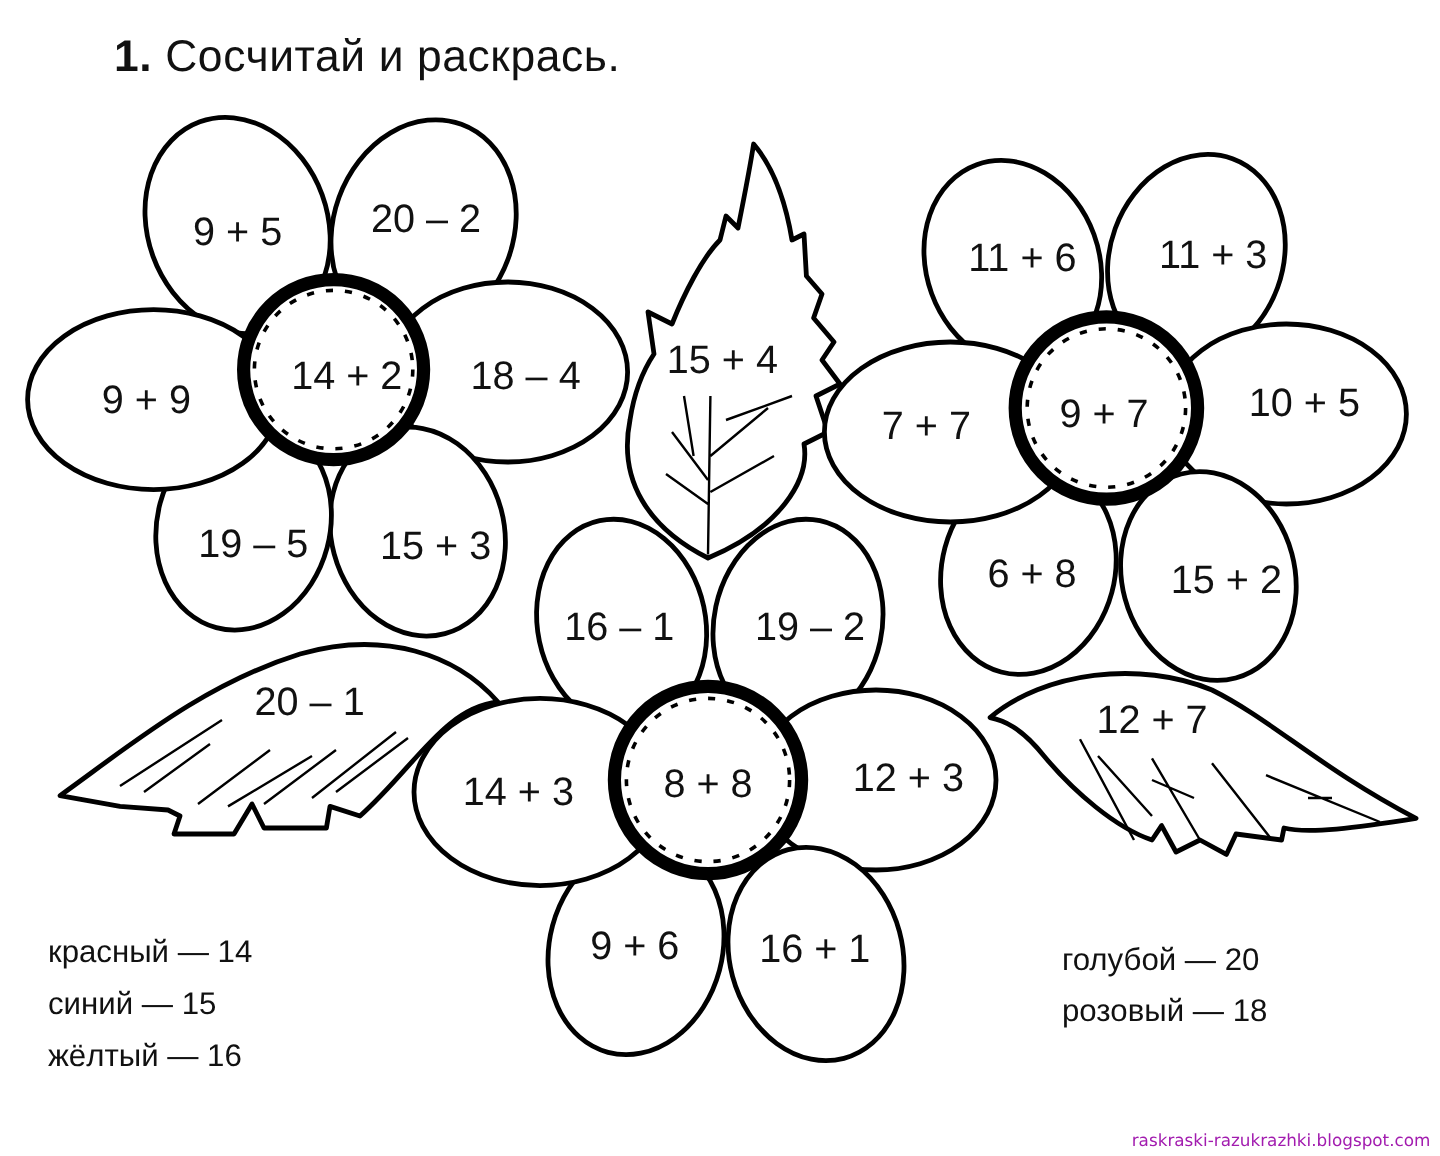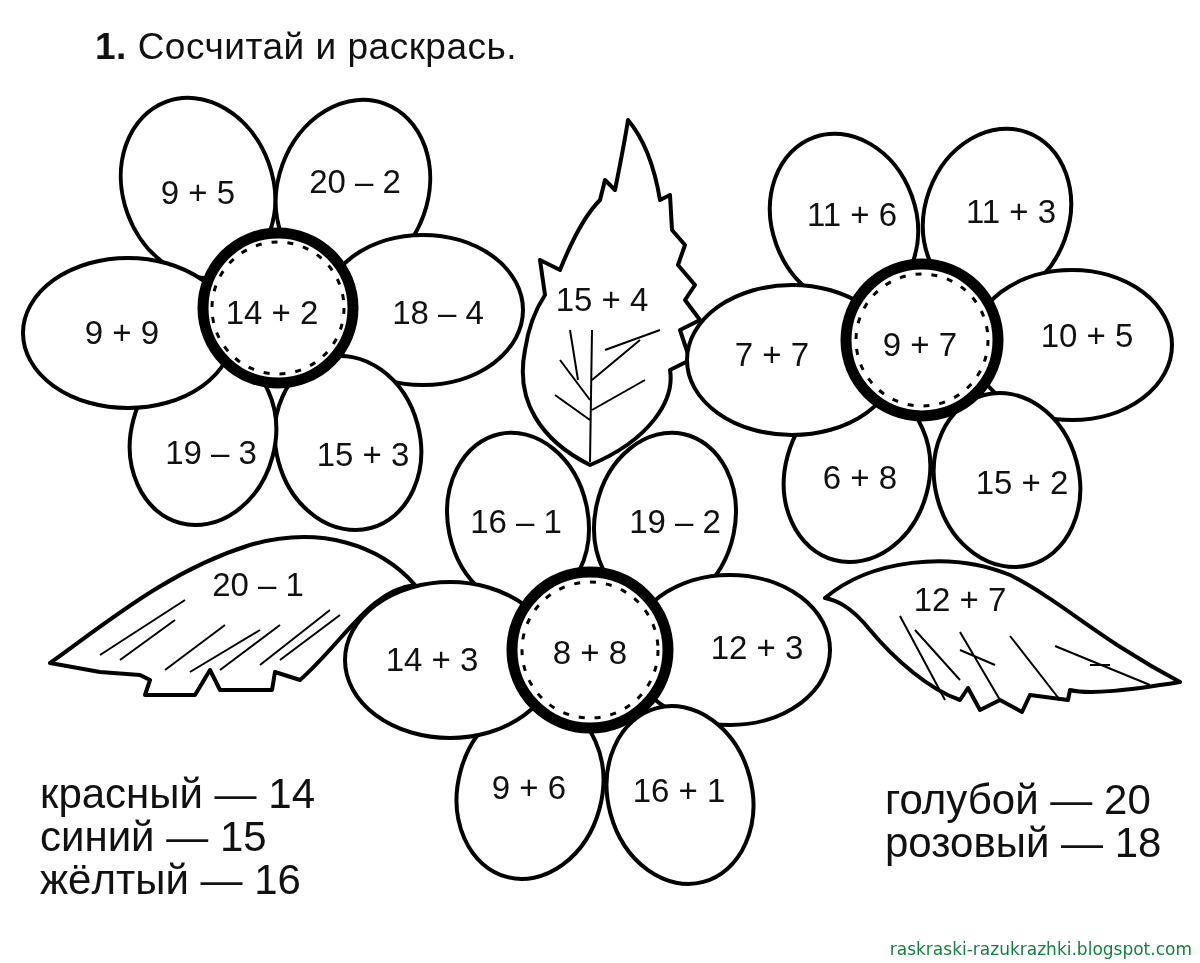--- a/index.html
+++ b/index.html
@@ -6,23 +6,23 @@
     body { width: 1200px; height: 963px; position: relative; overflow: hidden; font-family: "Liberation Sans", sans-serif; color: #111; }
     .title { position: absolute; left: 95px; top: 26px; font-size: 37px; letter-spacing: 0.5px; text-align: center; }
     .title .num { font-weight: bold; }
     svg.art { position: absolute; left: 0; top: 0; }
     .petal { fill: #fff; stroke: #000; stroke-width: 4; }
     .center { fill: #fff; stroke: #000; stroke-width: 11; }
     .center-in { fill: none; stroke: #000; stroke-width: 3; stroke-dasharray: 6 10; }
     .leaf { fill: #fff; stroke: #000; stroke-width: 4; stroke-linejoin: round; }
     .vein { fill: none; stroke: #000; stroke-width: 2; }
     .lbl { position: absolute; font-size: 33px; white-space: nowrap; transform: translate(-50%, -50%); }
-    .legend { position: absolute; font-size: 42px; line-height: 43px; }
+    .legend { position: absolute; font-size: 26px; line-height: 43px; }
     .legend div { white-space: nowrap; }
-    .watermark { position: absolute; right: 8px; bottom: 4px; font-family: "DejaVu Sans", sans-serif; font-size: 17px; color: #15803d; }
+    .watermark { position: absolute; right: 8px; bottom: 4px; font-family: "DejaVu Sans", sans-serif; font-size: 14px; color: #a21caf; }
   </style>
 </head>
 <body>
 
 <div class="title">
   <span class="num">1.</span>
   <span>Сосчитай и раскрась.</span>
 </div>
 
 <svg class="art" width="1200" height="963" viewBox="0 0 1200 963">
@@ -83,23 +83,23 @@
 </svg>
 
 <div class="lbl" style="left:602px;top:300px">15 + 4</div>
 <div class="lbl" style="left:258px;top:585px">20 – 1</div>
 <div class="lbl" style="left:960px;top:600px">12 + 7</div>
 
 <div class="lbl" style="left:198px;top:193px">9 + 5</div>
 <div class="lbl" style="left:355px;top:182px">20 – 2</div>
 <div class="lbl" style="left:438px;top:313px">18 – 4</div>
 <div class="lbl" style="left:363px;top:455px">15 + 3</div>
-<div class="lbl" style="left:211px;top:453px">19 – 3</div>
+<div class="lbl" style="left:211px;top:453px">19 – 5</div>
 <div class="lbl" style="left:122px;top:333px">9 + 9</div>
-<div class="lbl" style="left:272px;top:313px">14 + 2</div>
+<div class="lbl" style="left:289px;top:313px">14 + 2</div>
 
 <div class="lbl" style="left:852px;top:215px">11 + 6</div>
 <div class="lbl" style="left:1011px;top:212px">11 + 3</div>
 <div class="lbl" style="left:1087px;top:336px">10 + 5</div>
 <div class="lbl" style="left:1022px;top:483px">15 + 2</div>
 <div class="lbl" style="left:860px;top:478px">6 + 8</div>
 <div class="lbl" style="left:772px;top:355px">7 + 7</div>
 <div class="lbl" style="left:920px;top:345px">9 + 7</div>
 
 <div class="lbl" style="left:516px;top:522px">16 – 1</div>

